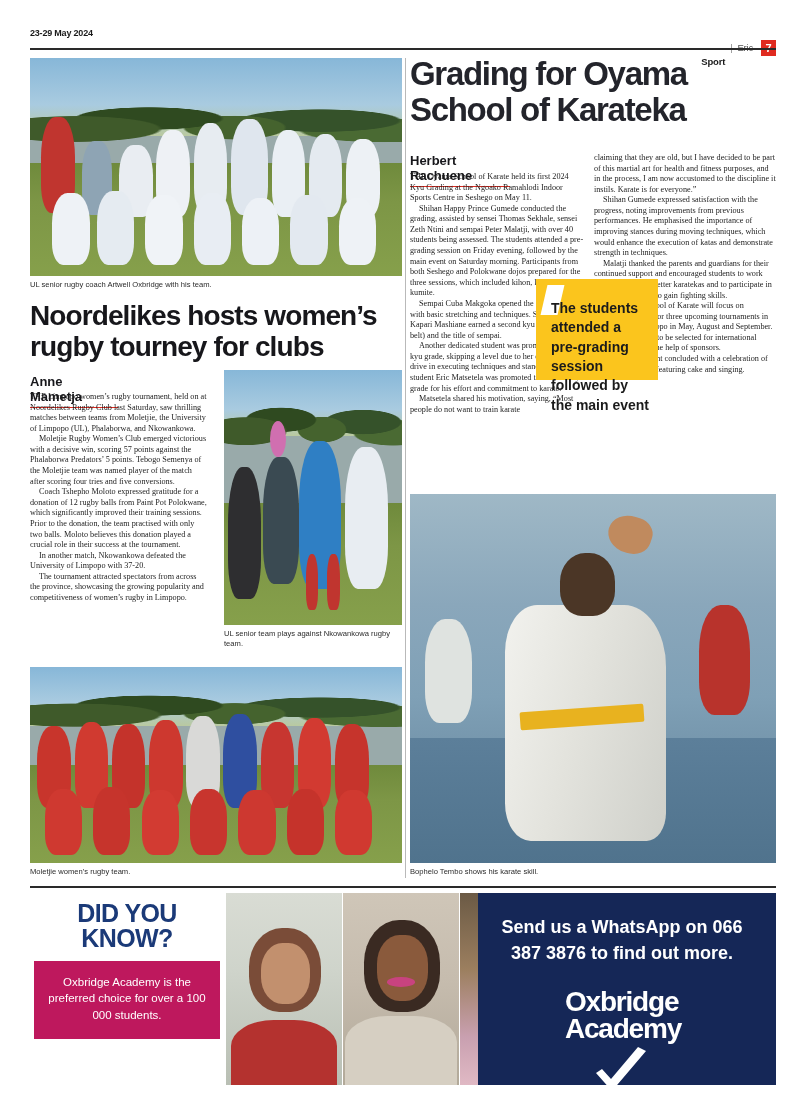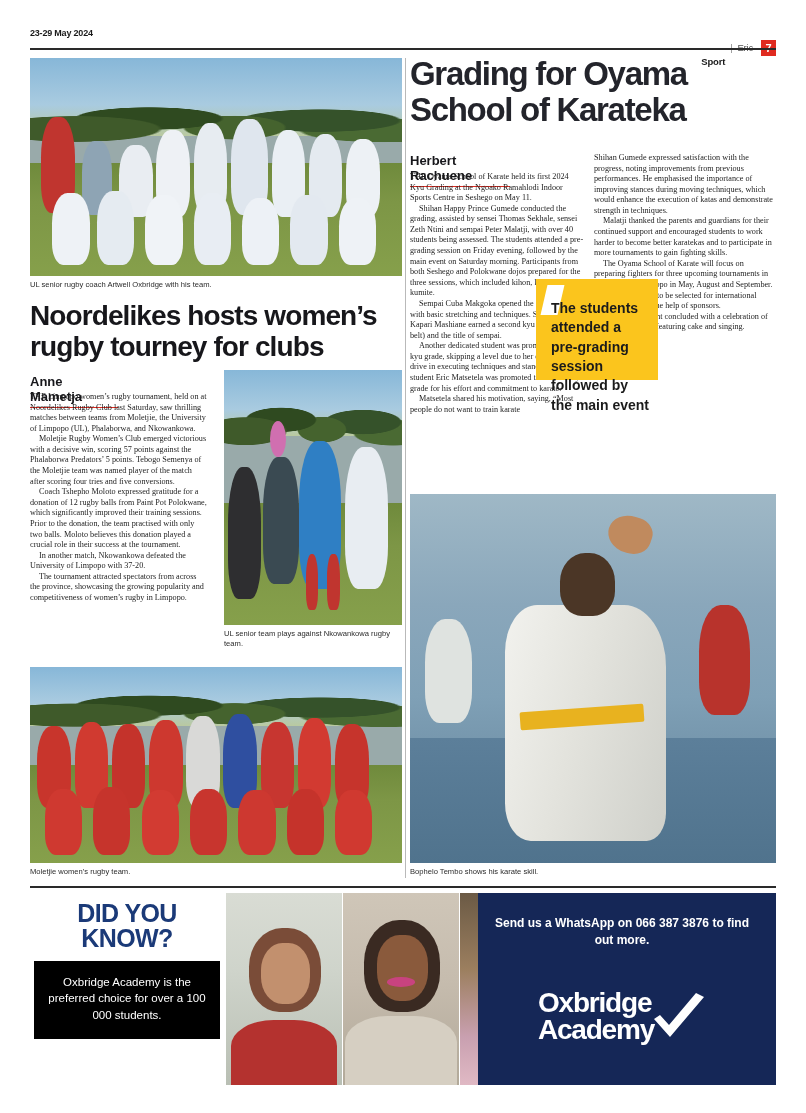--- a/index.html
+++ b/index.html
@@ -249,21 +249,21 @@
     font-size: 25px;
     line-height: 1.0;
     letter-spacing: -0.6px;
     color: #1b3a78;
     text-align: center;
     margin-top: 8px;
   }
   .ad-bluebox {
     margin-top: 10px;
     width: 186px;
-    background: #000000;
+    background: #be185d;
     color: #ffffff;
     font-family: "Liberation Sans", sans-serif;
     font-size: 11.5px;
     line-height: 1.42;
     text-align: center;
     padding: 13px 10px 16px 10px;
   }
   .ad-photo1 {
     position: absolute; left: 196px; top: 0; width: 116px; height: 192px;
   }
@@ -275,28 +275,28 @@
     background: #152757;
   }
   .ad-right-strip {
     position: absolute; left: 0; top: 0; width: 18px; height: 192px;
     background: linear-gradient(180deg, #6b5a45 0%, #9c7f5f 40%, #c9a0b0 75%, #e0b9c4 100%);
   }
   .ad-whatsapp {
     position: absolute; left: 26px; top: 22px; width: 272px;
     font-family: "Liberation Sans", sans-serif;
     font-weight: 700;
-    font-size: 12px;
+    font-size: 18px;
     line-height: 1.42;
     color: #ffffff;
     text-align: center;
   }
   .ad-logo {
     position: absolute; left: 32px; top: 96px; width: 262px;
-    display: flex; align-items: center; justify-content: center;
+    display: flex; align-items: center; justify-content: center; flex-direction: column;
   }
   .ad-logo-text {
     font-family: "Liberation Sans", sans-serif;
     font-weight: 700;
     font-size: 28px;
     line-height: 0.96;
     letter-spacing: -1.2px;
     color: #ffffff;
   }
   .ad-check {
@@ -406,20 +406,21 @@
 
   <div class="body-col" style="left:410px; top:172px; width:174px;">
     <p>THE Oyama School of Karate held its first 2024 Kyu Grading at the Ngoako Ramahlodi Indoor Sports Centre in Seshego on May 11.</p>
     <p style="shape-outside:none;">Shihan Happy Prince Gumede conducted the grading, assisted by sensei Thomas Sekhale, sensei Zeth Ntini and sempai Peter Malatji, with over 40 students being assessed. The students attended a pre-grading session on Friday evening, followed by the main event on Saturday morning. Participants from both Seshego and Polokwane dojos prepared for the three sessions, which included kihon, kata and kumite.</p>
     <p>Sempai Cuba Makgoka opened the first session with basic stretching and techniques. Senior student Kapari Mashiane earned a second kyu grade (brown belt) and the title of sempai.</p>
     <p>Another dedicated student was promoted to fifth kyu grade, skipping a level due to her energy and drive in executing techniques and stances. Adult student Eric Matsetela was promoted to the third kyu grade for his effort and commitment to karate.</p>
     <p>Matsetela shared his motivation, saying, “Most people do not want to train karate</p>
   </div>
 
   <div class="body-col" style="left:594px; top:153px; width:182px;">
+    <p>claiming that they are old, but I have decided to be part of this martial art for health and fitness purposes, and in the process, I am now accustomed to the discipline it instils. Karate is for everyone.”</p>
     <p>Shihan Gumede expressed satisfaction with the progress, noting improvements from previous performances. He emphasised the importance of improving stances during moving techniques, which would enhance the execution of katas and demonstrate strength in techniques.</p>
     <p>Malatji thanked the parents and guardians for their continued support and encouraged students to work harder to become better karatekas and to participate in more tournaments to gain fighting skills.</p>
     <p>The Oyama School of Karate will focus on preparing fighters for three upcoming tournaments in Gauteng and Limpopo in May, August and September.</p>
     <p>The team hopes to be selected for international tournaments with the help of sponsors.</p>
     <p>The grading event concluded with a celebration of Malatji’s birthday, featuring cake and singing.</p>
   </div>
 
   <div class="pullquote">
     <div class="pullquote-mark"></div>
     <div class="pullquote-text">The students attended a pre-grading session followed by the main event</div>

